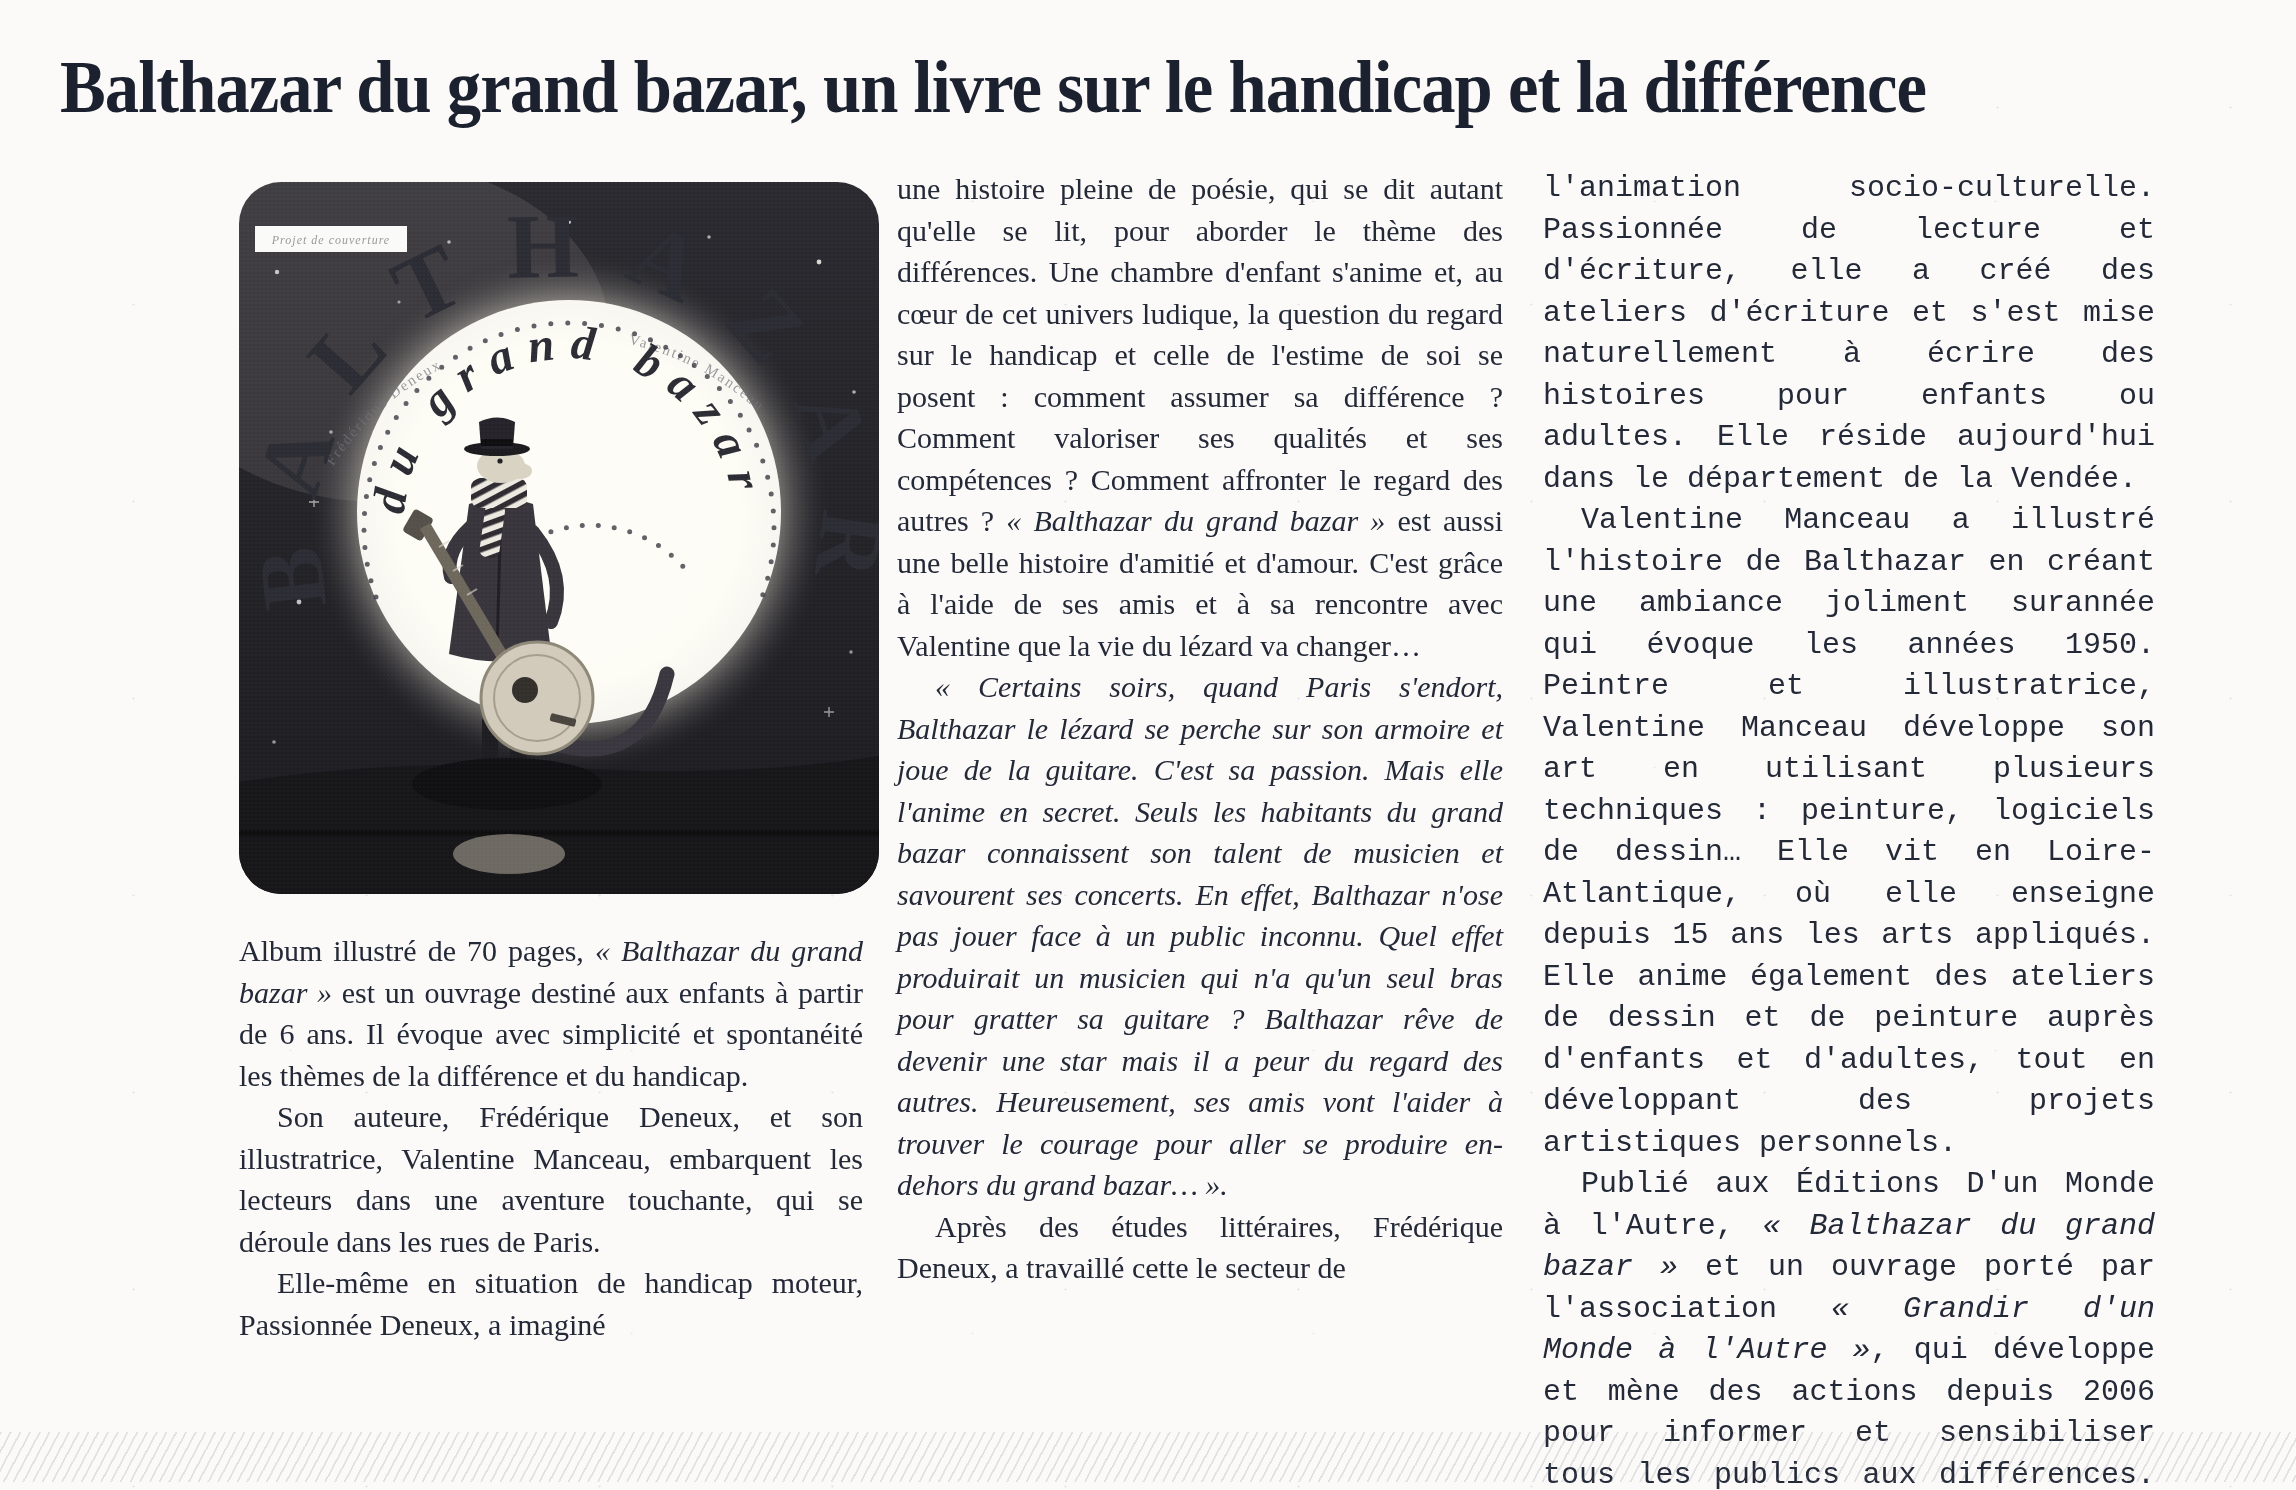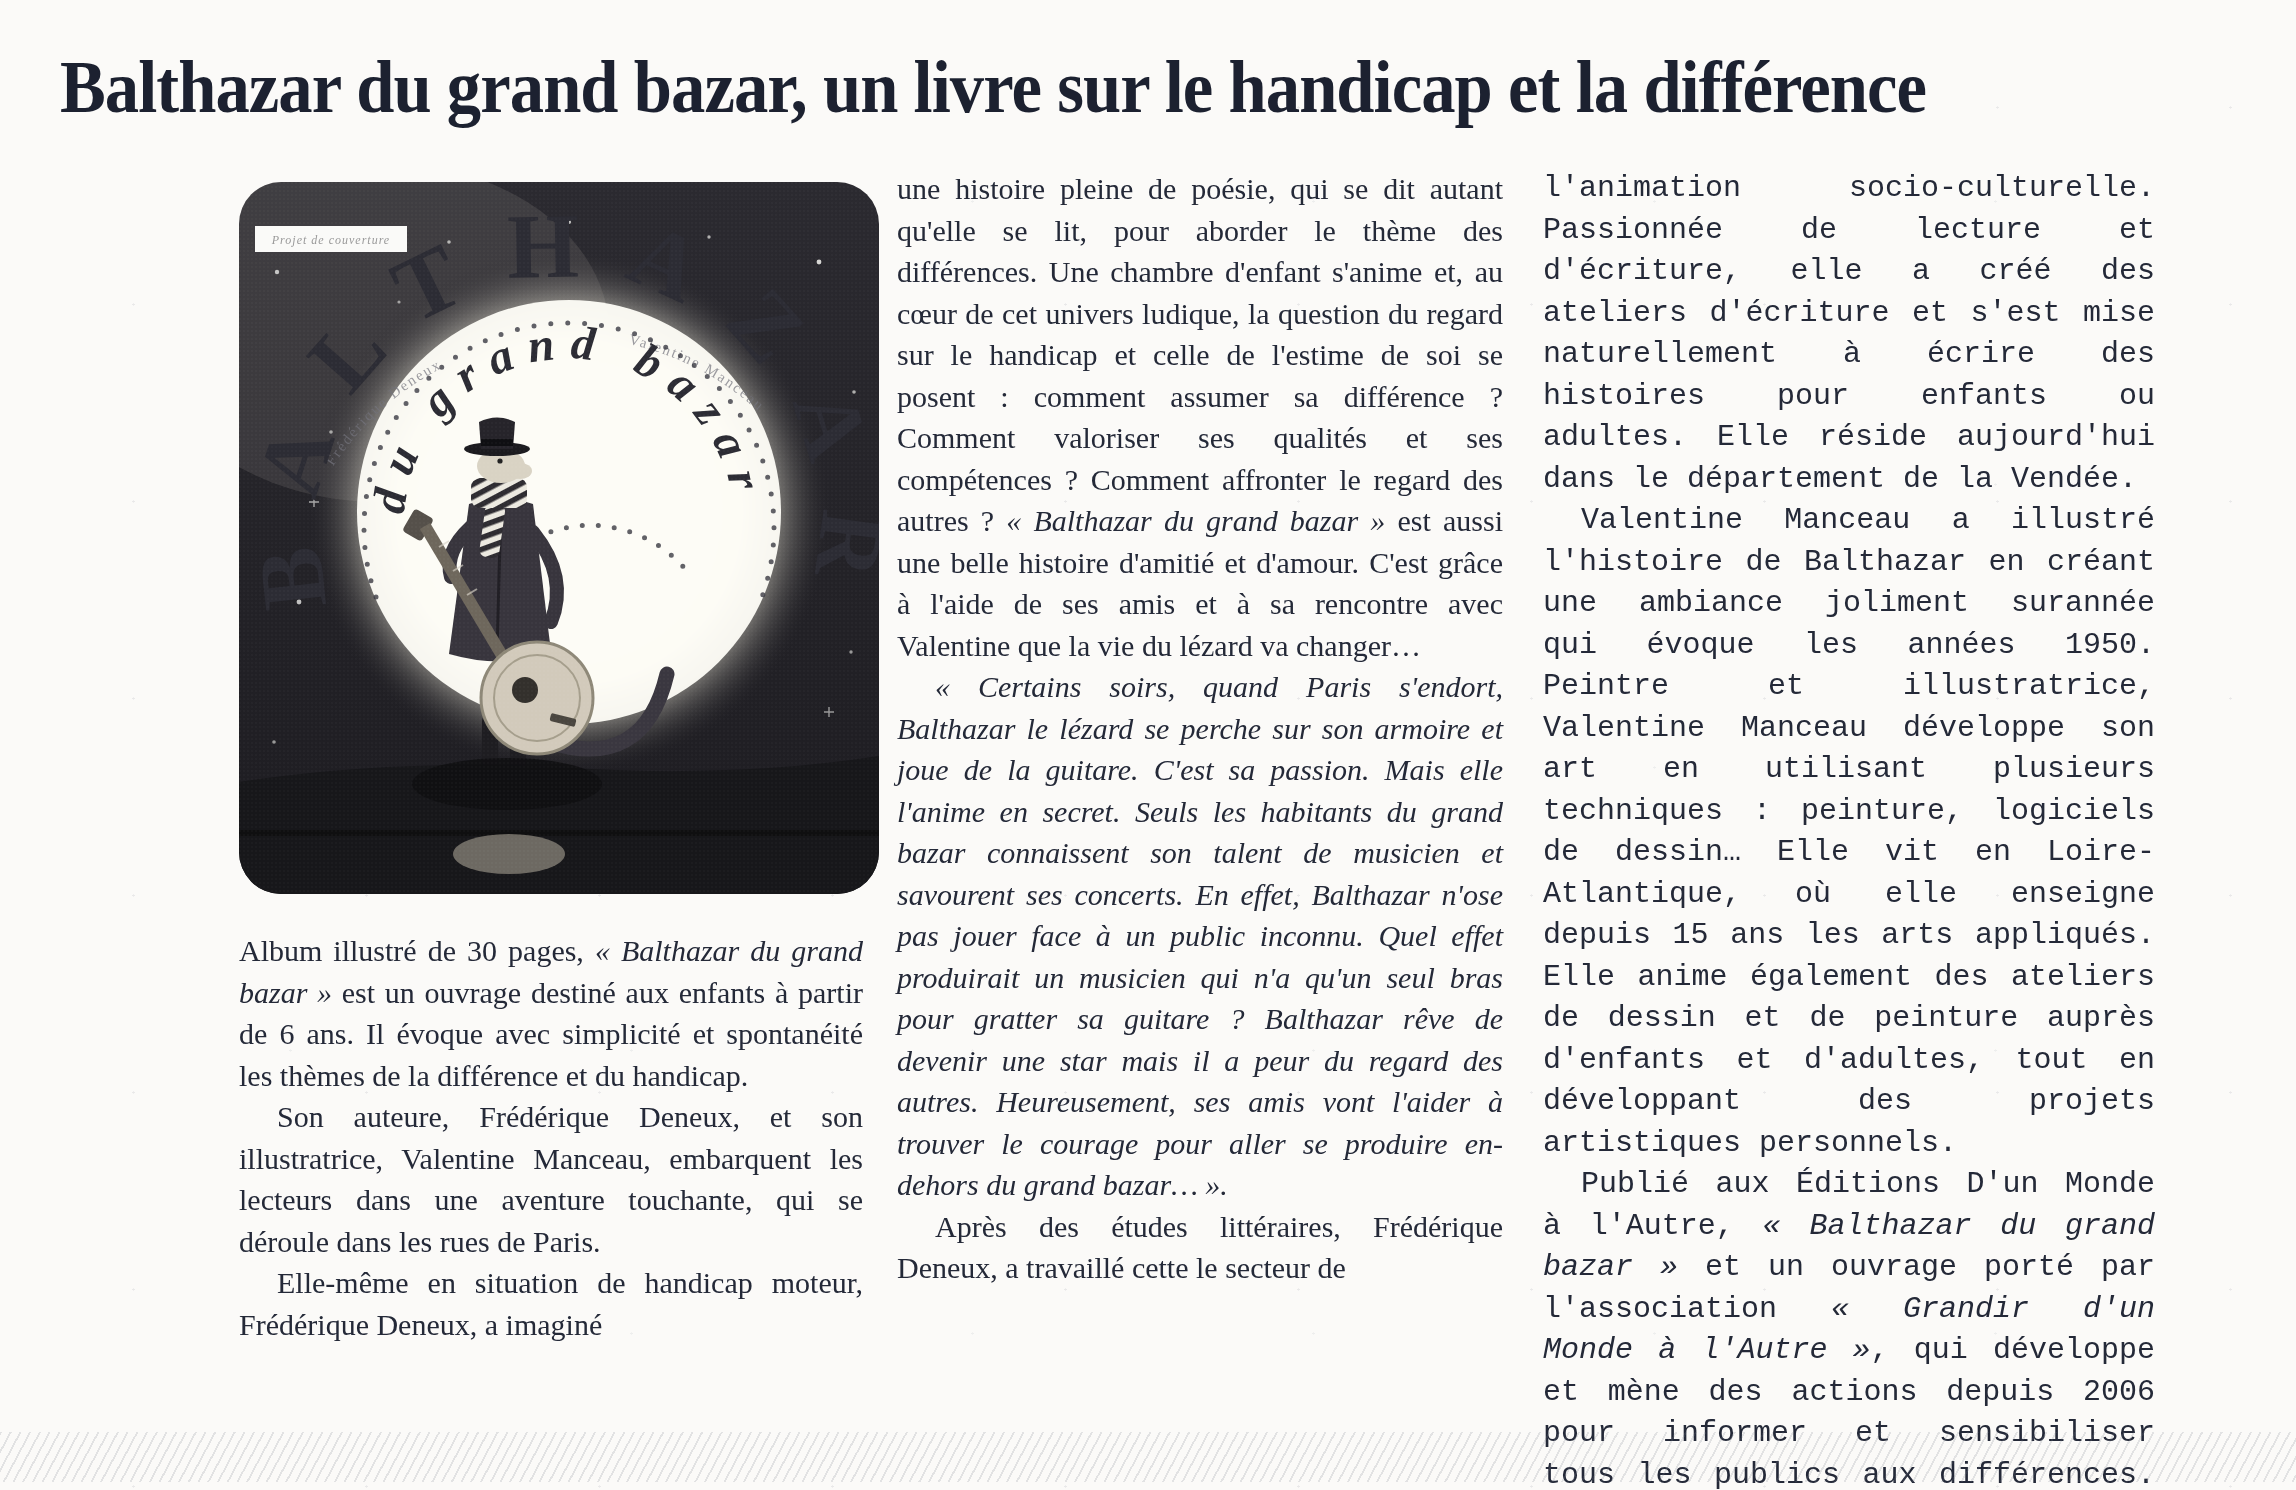--- a/index.html
+++ b/index.html
@@ -159,23 +159,23 @@
 
       <rect x="0" y="0" width="640" height="712" fill="url(#halftone)"></rect>
 
       <g>
         <rect x="16" y="44" width="152" height="26" fill="#fafaf8"></rect>
         <text x="92" y="62" text-anchor="middle" font-family="Liberation Serif, DejaVu Serif, serif" font-style="italic" font-size="12" fill="#9a9a9a" letter-spacing="1">Projet de couverture</text>
       </g>
     </g>
   </svg>
   <div class="coltext">
-      <p class=""><span>Album illustré de 30 pages, </span><span class="italic">« Balthazar du grand bazar »</span><span> est un ouvrage destiné aux enfants à partir de 6 ans. Il évoque avec simplicité et spontanéité les thèmes de la différence et du handicap.</span></p>
+      <p class=""><span>Album illustré de 70 pages, </span><span class="italic">« Balthazar du grand bazar »</span><span> est un ouvrage destiné aux enfants à partir de 6 ans. Il évoque avec simplicité et spontanéité les thèmes de la différence et du handicap.</span></p>
       <p class="indent"><span>Son auteure, Frédérique Deneux, et son illustratrice, Valentine Manceau, embarquent les lecteurs dans une aventure touchante, qui se déroule dans les rues de Paris.</span></p>
-      <p class="indent"><span>Elle-même en situation de handicap moteur, Frédérique Deneux, a imaginé</span></p>
+      <p class="indent"><span>Elle-même en situation de handicap moteur, Passionnée Deneux, a imaginé</span></p>
     </div>
 </div>
 
 <div class="col" id="col2">
     <p class=""><span>une histoire pleine de poésie, qui se dit autant qu'elle se lit, pour aborder le thème des différences. Une chambre d'enfant s'anime et, au cœur de cet univers ludique, la question du regard sur le handicap et celle de l'estime de soi se posent : comment assumer sa différence ? Comment valoriser ses qualités et ses compétences ? Comment affronter le regard des autres ? </span><span class="italic">« Balthazar du grand bazar »</span><span> est aussi une belle histoire d'amitié et d'amour. C'est grâce à l'aide de ses amis et à sa rencontre avec Valentine que la vie du lézard va changer…</span></p>
     <p class="indent italic"><span class="italic">« Certains soirs, quand Paris s'endort, Balthazar le lézard se perche sur son armoire et joue de la guitare. C'est sa passion. Mais elle l'anime en secret. Seuls les habitants du grand bazar connaissent son talent de musicien et savourent ses concerts. En effet, Balthazar n'ose pas jouer face à un public inconnu. Quel effet produirait un musicien qui n'a qu'un seul bras pour gratter sa guitare ? Balthazar rêve de devenir une star mais il a peur du regard des autres. Heureusement, ses amis vont l'aider à trouver le courage pour aller se produire en-dehors du grand bazar… ».</span></p>
     <p class="indent"><span>Après des études littéraires, Frédérique Deneux, a travaillé cette le secteur de</span></p>
   </div>
 
 <div class="col" id="col3">

